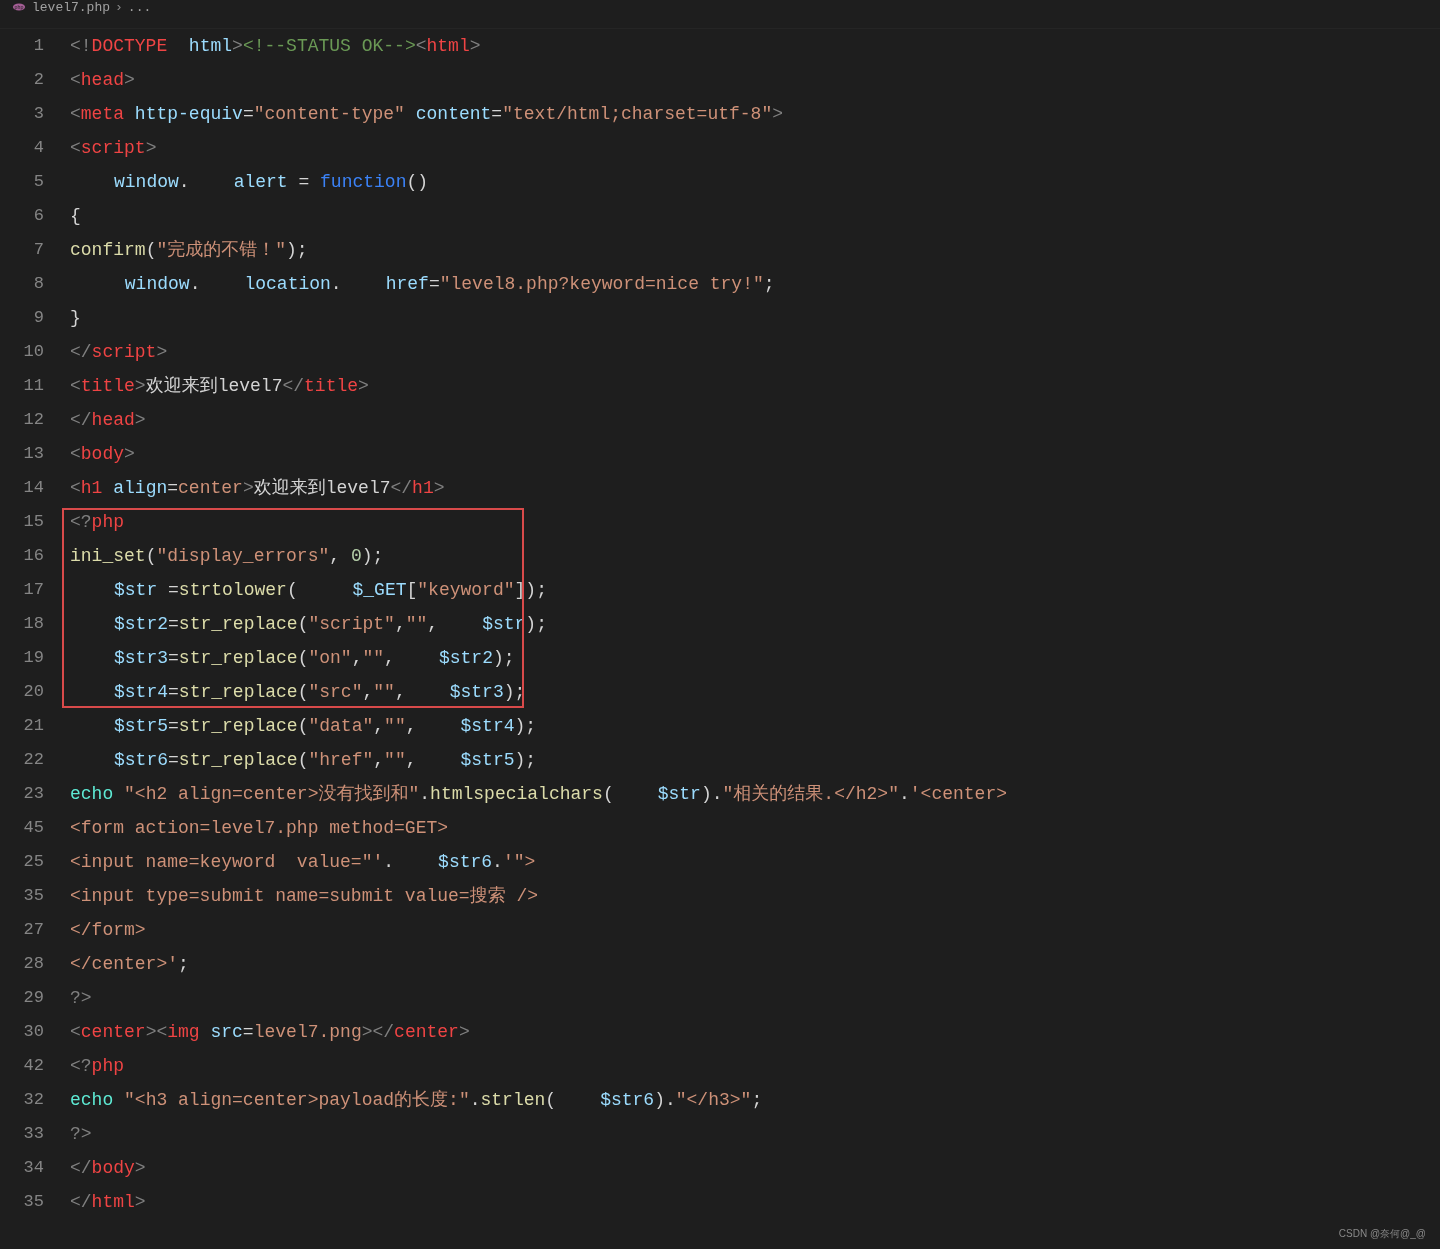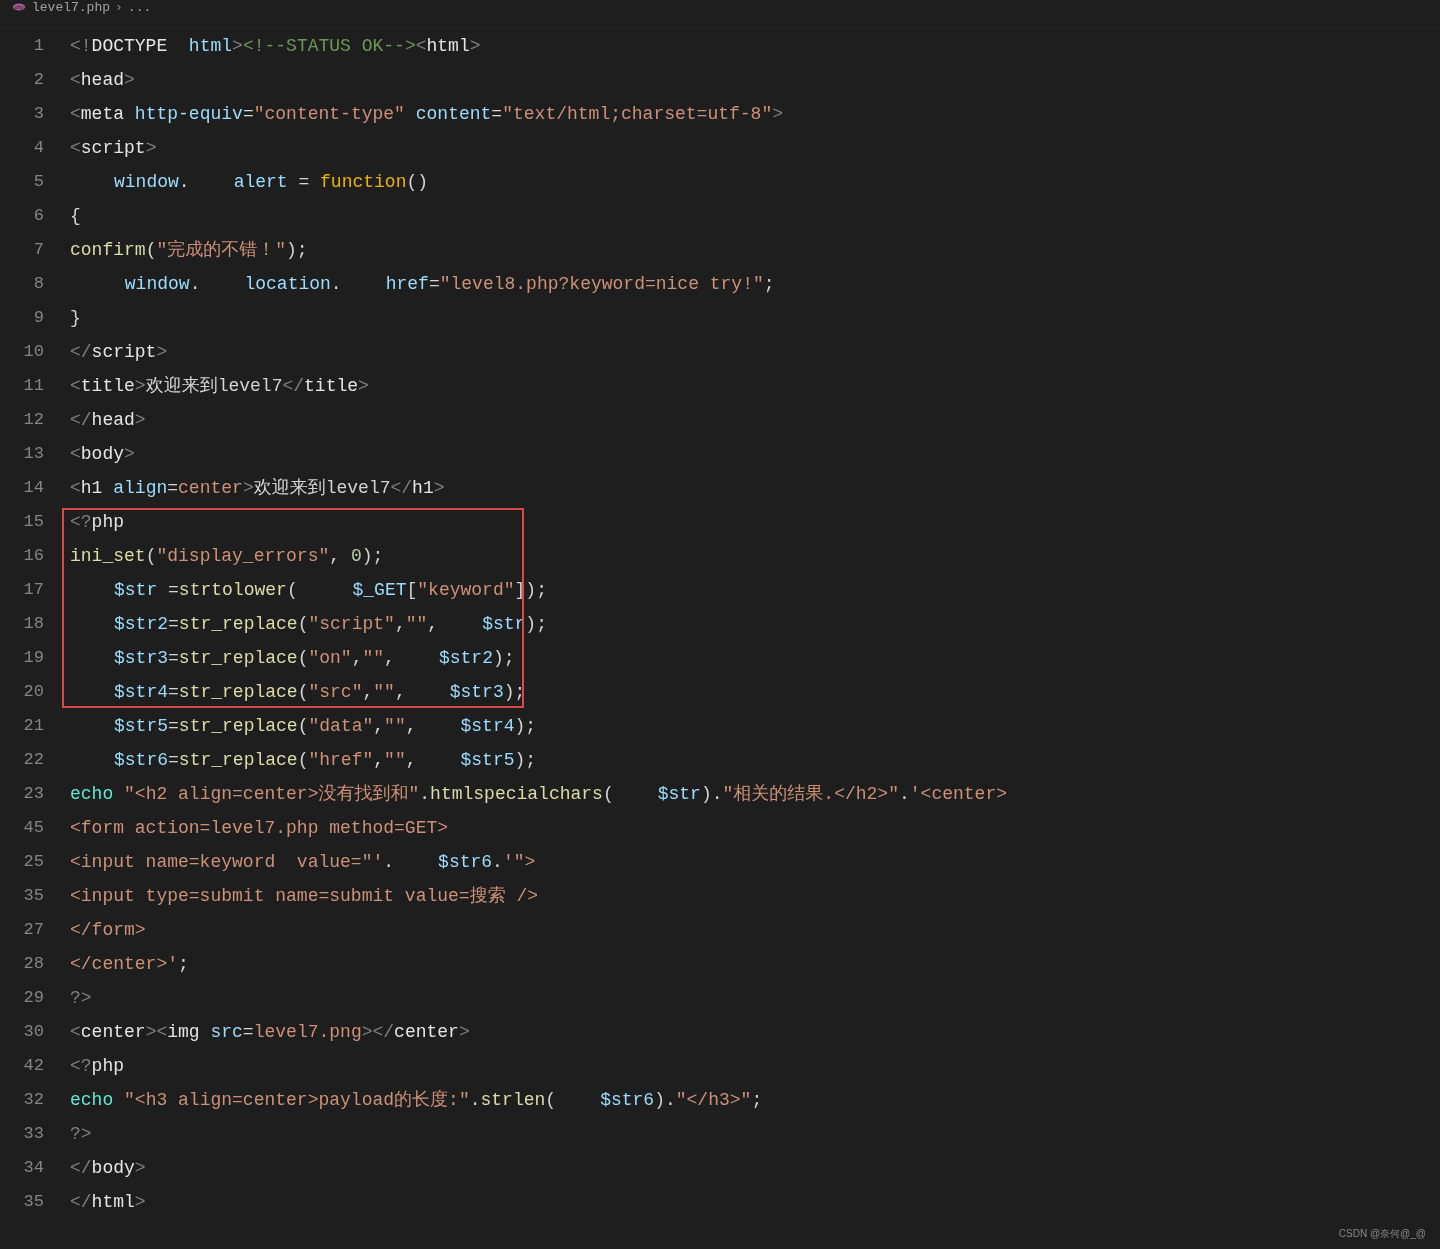--- a/index.html
+++ b/index.html
@@ -53,24 +53,24 @@
 .watermark {
   position: absolute;
   right: 14px;
   bottom: 8px;
   color: #8a8a8a;
   font-size: 10px;
   font-family: sans-serif;
 }
 
 .pun { color: #808080; }
-.tag { color: #e5e5e5; }
+.tag { color: #ef4444; }
 .attr { color: #9cdcfe; }
 .str { color: #ce9178; }
-.kw  { color: #eab308; }
+.kw  { color: #3b82f6; }
 .kw2 { color: #5eead4; }
 .fn  { color: #dcdcaa; }
 .var { color: #9cdcfe; margin-left: 44px; }
 .num { color: #b5cea8; }
 .txt { color: #d4d4d4; }
 .cmt { color: #6a9955; }
 .op  { color: #d4d4d4; }
 </style>
 </head>
 <body>

